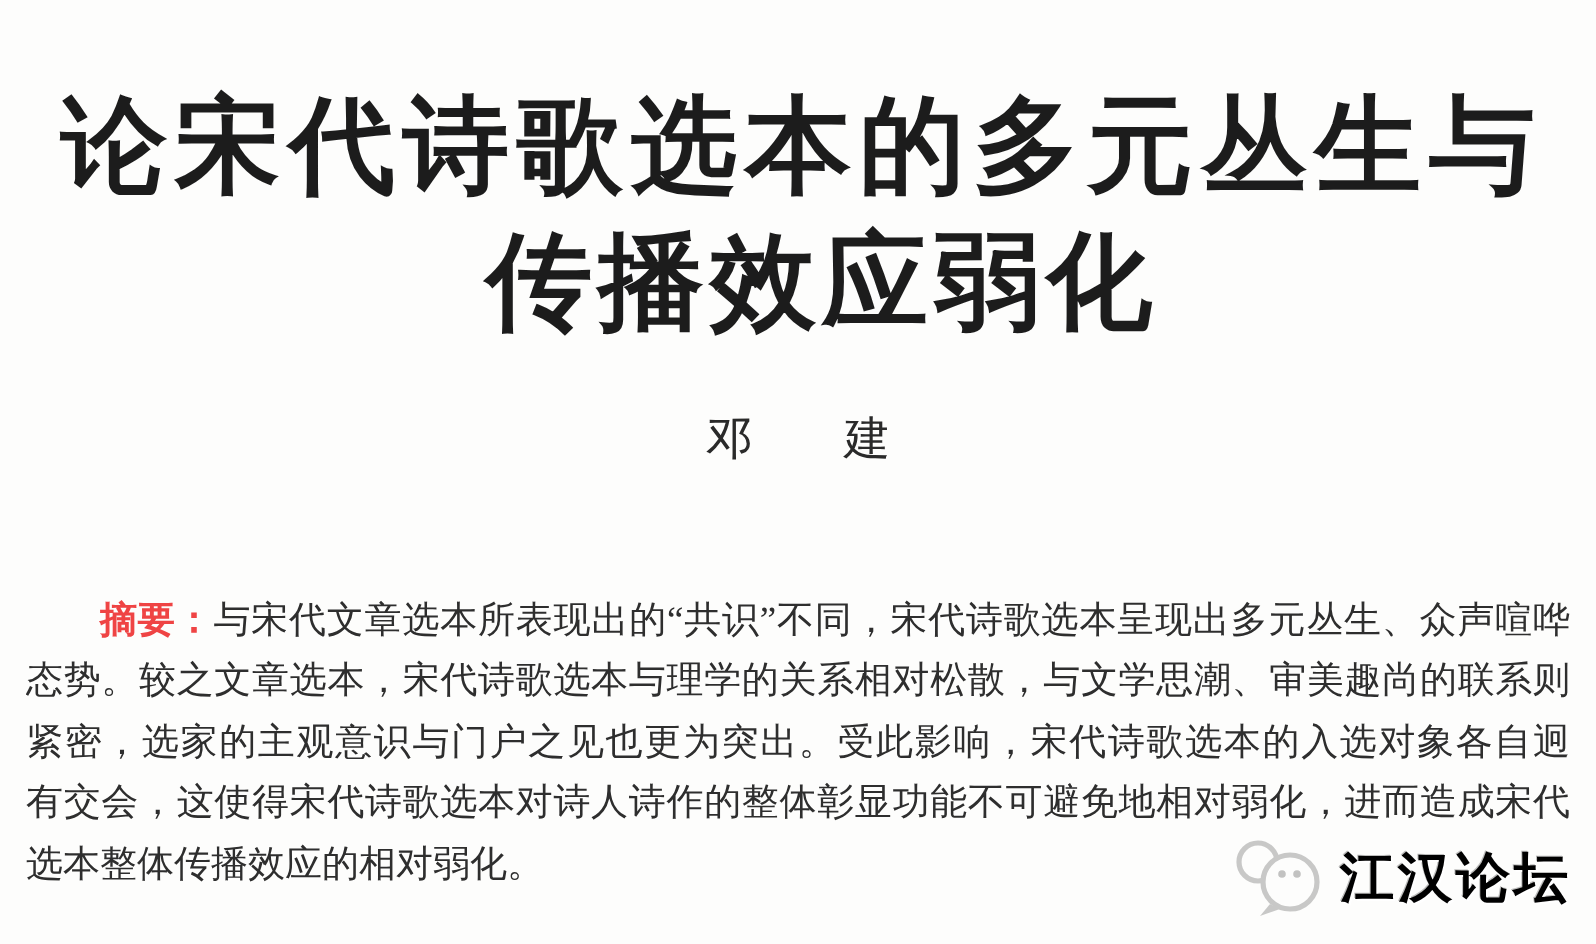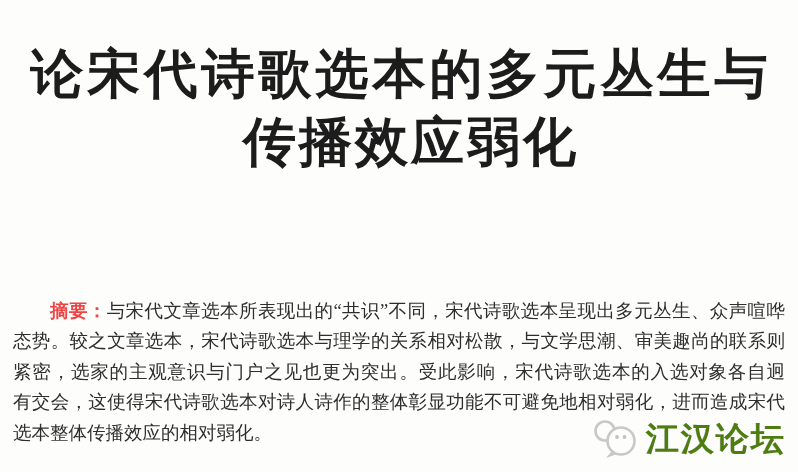--- a/index.html
+++ b/index.html
@@ -66,39 +66,40 @@
   .watermark {
     position: absolute;
     right: 12px;
     bottom: 12px;
     display: flex;
     align-items: center;
     gap: 6px;
     user-select: none;
   }
   .watermark-text {
-    font-size: 33px;
+    font-size: 27px;
     font-weight: bold;
     letter-spacing: 2px;
-    color: #4d7c0f;
+    color: #000000;
     text-shadow: 1px 1px 0 #ffffff, -0.5px -0.5px 0 #bdbdbc;
     line-height: 1;
   }
   .watermark-logo { display: block; }
 </style>
 </head>
 <body>
 
 <div class="page">
 
   <h1 style="margin:0;font-size:inherit;font-weight:inherit;">
     <div class="title-line title-line1">论宋代诗歌选本的多元丛生与</div>
     <div class="title-line title-line2">传播效应弱化</div>
   </h1>
 
+  <div class="author">邓　　建</div>
 
   <div class="abstract">
     <div class="abs-line first">
       <span class="abs-label">摘要：</span><span>与宋代文章选本所表现出的“共识”不同，宋代诗歌选本呈现出多元丛生、众声喧哗的</span>
     </div>
     <div class="abs-line">态势。较之文章选本，宋代诗歌选本与理学的关系相对松散，与文学思潮、审美趣尚的联系则更为</div>
     <div class="abs-line">紧密，选家的主观意识与门户之见也更为突出。受此影响，宋代诗歌选本的入选对象各自迥异、少</div>
     <div class="abs-line">有交会，这使得宋代诗歌选本对诗人诗作的整体彰显功能不可避免地相对弱化，进而造成宋代诗歌</div>
     <div class="abs-line last">选本整体传播效应的相对弱化。</div>
   </div>

